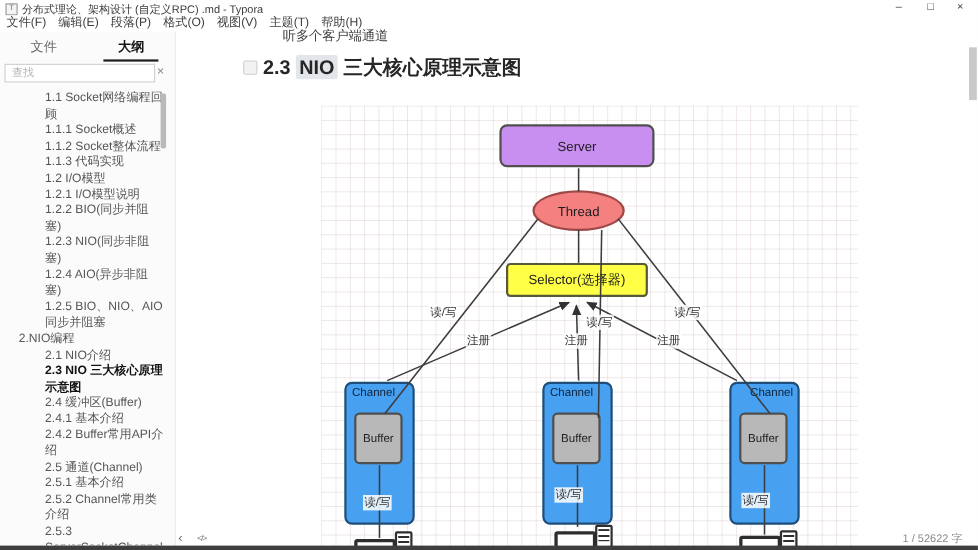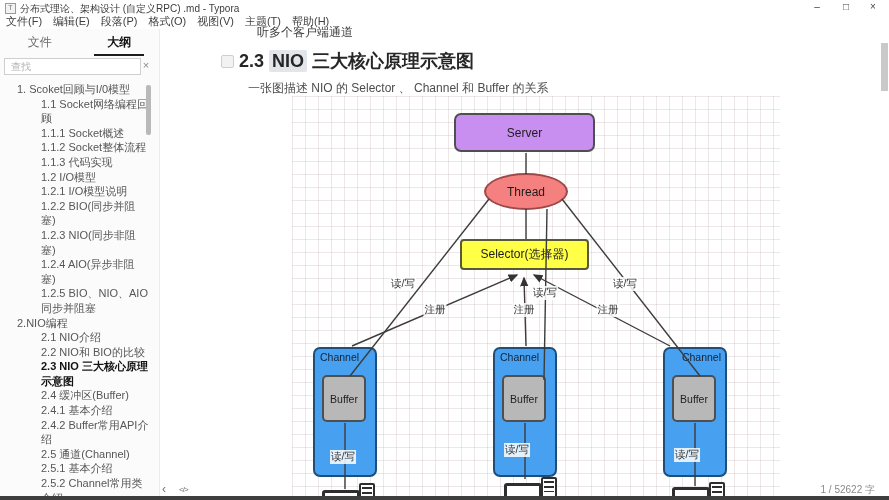--- a/index.html
+++ b/index.html
@@ -91,51 +91,48 @@
     <div class="tabs">
       <div class="tab">文件</div>
       <div class="tab active">
         <span>大纲</span>
         <span class="underline"></span>
       </div>
     </div>
     <div class="searchbox">查找</div>
     <div class="search-close">×</div>
     <div class="outline">
-        <div class="o-item lvl1">1. Scoket回顾与I/0模型</div>
         <div class="o-item lvl2">1.1 Socket网络编程回顾</div>
         <div class="o-item lvl3">1.1.1 Socket概述</div>
         <div class="o-item lvl3">1.1.2 Socket整体流程</div>
         <div class="o-item lvl3">1.1.3 代码实现</div>
         <div class="o-item lvl2">1.2 I/O模型</div>
         <div class="o-item lvl3">1.2.1 I/O模型说明</div>
         <div class="o-item lvl3">1.2.2 BIO(同步并阻塞)</div>
         <div class="o-item lvl3">1.2.3 NIO(同步非阻塞)</div>
         <div class="o-item lvl3">1.2.4 AIO(异步非阻塞)</div>
         <div class="o-item lvl3">1.2.5 BIO、NIO、AIO 同步并阻塞</div>
         <div class="o-item lvl1">2.NIO编程</div>
         <div class="o-item lvl2">2.1 NIO介绍</div>
-        <div class="o-item lvl2">2.2 NIO和 BIO的比较</div>
         <div class="o-item lvl2 active">2.3 NIO 三大核心原理示意图</div>
         <div class="o-item lvl2">2.4 缓冲区(Buffer)</div>
         <div class="o-item lvl3">2.4.1 基本介绍</div>
         <div class="o-item lvl3">2.4.2 Buffer常用API介绍</div>
         <div class="o-item lvl2">2.5 通道(Channel)</div>
         <div class="o-item lvl3">2.5.1 基本介绍</div>
         <div class="o-item lvl3">2.5.2 Channel常用类介绍</div>
         <div class="o-item lvl3">2.5.3 ServerSocketChannel</div>
       </div>
     <div class="side-scroll"></div>
   </div>
 
   <div class="content"></div>
   <div class="partial-line">听多个客户端通道</div>
   <div class="head-marker"></div>
   <div class="doc-heading"><span>2.3 </span><span class="hl">NIO</span><span> 三大核心原理示意图</span></div>
-  <div class="doc-sub">一张图描述 NIO 的 Selector 、 Channel 和 Buffer 的关系</div>
 
   <div class="grid"></div>
 
   <div class="node n-thread" style="background: rgb(245, 128, 128);">Thread</div>
   <div class="node n-server" style="background: rgb(200, 143, 240);">Server</div>
   <div class="node n-selector" style="background: rgb(255, 255, 69);">Selector(选择器)</div>
 
   <div class="node n-channel ch-left" style="background: rgb(71, 160, 240);">
     <span class="ch-label">Channel</span>
     <span class="n-buffer" style="background: rgb(184, 184, 184);">Buffer</span>

